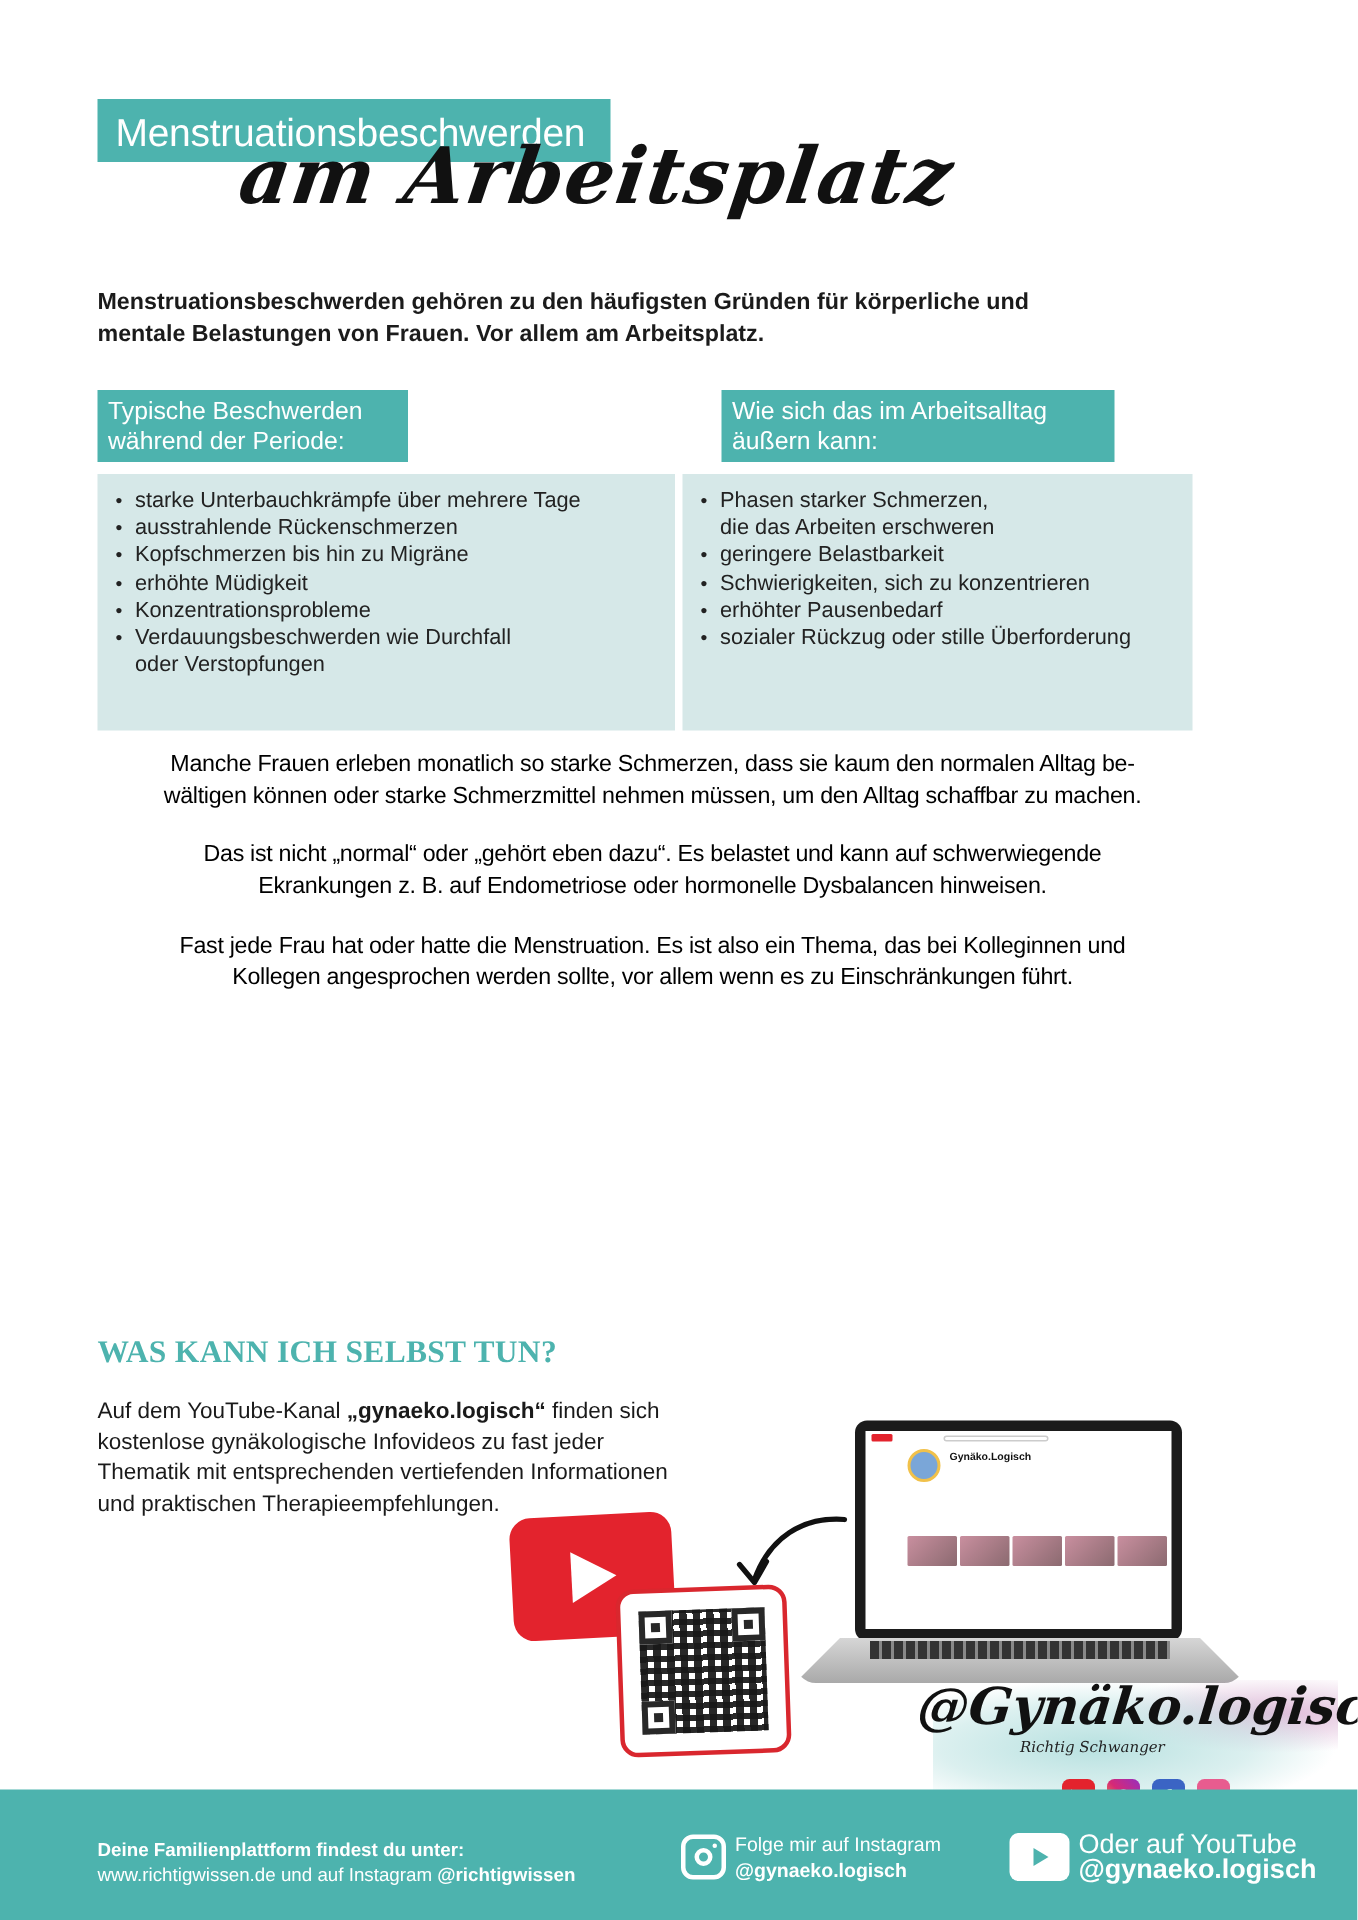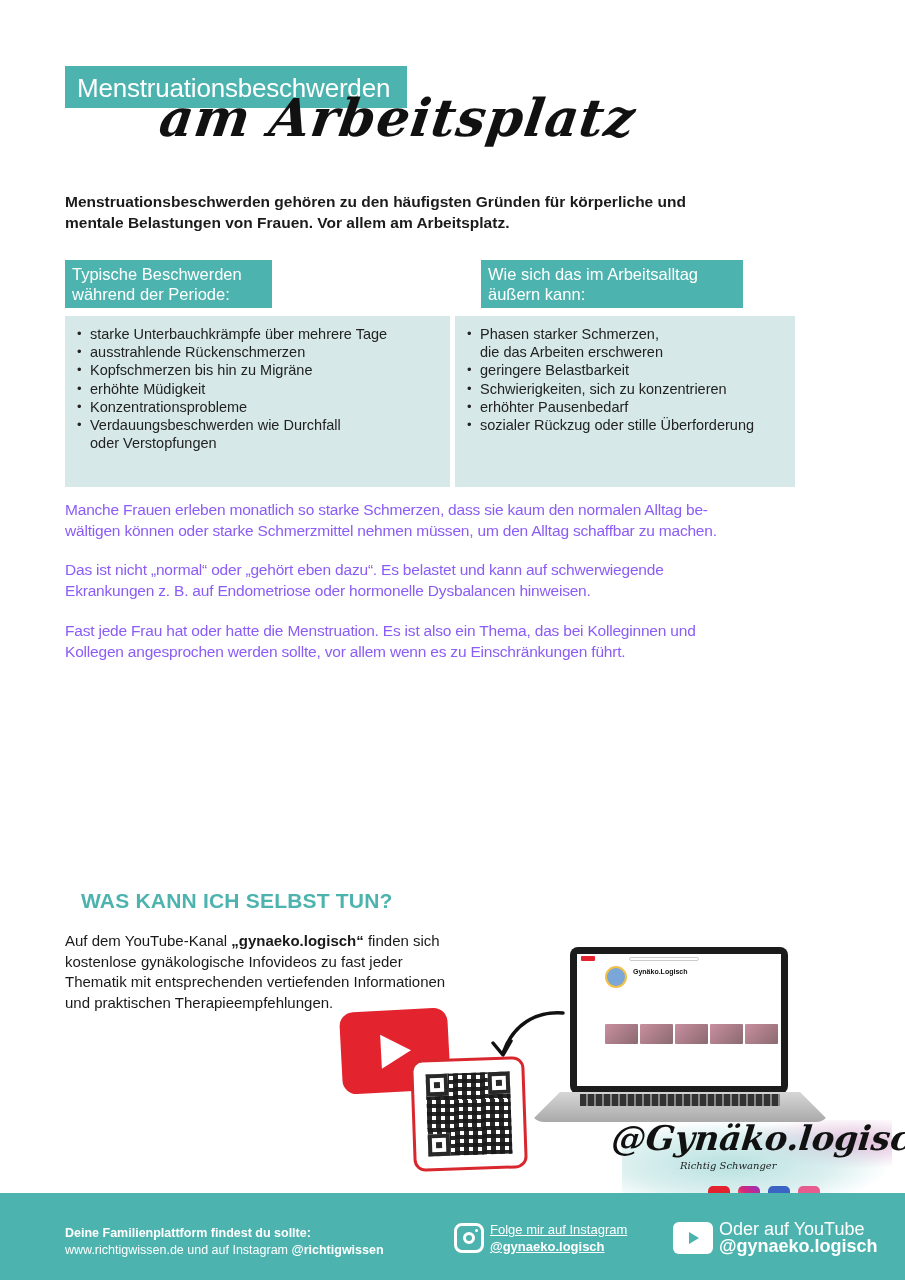--- a/index.html
+++ b/index.html
@@ -37,30 +37,31 @@
   .col-box.right { left: 455px; width: 340px; }
   .col-box ul { list-style: none; }
   .col-box li {
     position: relative; padding-left: 13px; font-size: 14.5px; line-height: 18.2px; color: #222;
   }
   .col-box li::before {
     content: "•"; position: absolute; left: 0; top: 0; font-size: 13px;
   }
 
   .para {
-    position: absolute; left: 65px; width: 740px; font-size: 15.5px; line-height: 21px; color: #8b5cf6;
+    position: absolute; left: 65px; width: 740px; font-size: 15.5px; line-height: 21px; color: #000000;
     letter-spacing: -0.2px;
+    text-align: center;
   }
   .p1 { top: 499px; }
   .p2 { top: 559px; }
   .p3 { top: 620px; }
 
   .section-title {
-    position: absolute; left: 81px; top: 889px; font-size: 21px; font-weight: 700;
-    color: #4db3ae; letter-spacing: 0.2px;
+    position: absolute; left: 65px; top: 889px; font-size: 21px; font-weight: 700;
+    color: #4db3ae; letter-spacing: 0.2px; font-family: Liberation Serif, serif;
   }
   .section-text {
     position: absolute; left: 65px; top: 931px; width: 400px;
     font-size: 15px; line-height: 20.5px; color: #1a1a1a;
   }
   .section-text b { font-weight: 700; }
 
   .yt-big {
     position: absolute; left: 341px; top: 1010px; width: 108px; height: 82px;
     background: #e3232d; border-radius: 14px; transform: rotate(-3deg);
@@ -138,21 +139,21 @@
   .footer {
     position: absolute; left: 0; top: 1193px; width: 905px; height: 87px; background: #4db3ae; color: #fff;
   }
   .footer .f-left { position: absolute; left: 65px; top: 32px; font-size: 12.5px; line-height: 17px; }
   .footer .f-left b { font-weight: 700; }
   .footer .ig-icon {
     position: absolute; left: 454px; top: 30px; width: 30px; height: 30px; border: 3px solid #fff; border-radius: 8px;
   }
   .footer .ig-icon::before { content: ""; position: absolute; left: 6px; top: 6px; width: 12px; height: 12px; border: 3px solid #fff; border-radius: 50%; box-sizing: border-box; }
   .footer .ig-icon::after { content: ""; position: absolute; right: 3px; top: 3px; width: 3px; height: 3px; background: #fff; border-radius: 50%; }
-  .footer .ig-text { position: absolute; left: 490px; top: 28px; font-size: 13px; line-height: 17px; text-decoration: underline; }
+  .footer .ig-text { position: absolute; left: 490px; top: 28px; font-size: 13px; line-height: 17px; }
   .footer .yt-icon {
     position: absolute; left: 673px; top: 29px; width: 40px; height: 32px; background: #fff; border-radius: 6px;
   }
   .footer .yt-icon::after {
     content: ""; position: absolute; left: 16px; top: 10px; border-top: 6px solid transparent; border-bottom: 6px solid transparent; border-left: 10px solid #4db3ae;
   }
   .footer .yt-text { position: absolute; left: 719px; top: 28px; font-size: 18px; line-height: 17px; }
   .footer b { font-weight: 700; }
 </style>
 </head>
@@ -257,21 +258,21 @@
 <div class="brand-sub">Richtig Schwanger</div>
 <div class="social-row">
   <div class="soc yt">▶</div>
   <div class="soc ig">◎</div>
   <div class="soc fb">f</div>
   <div class="soc tt">♪</div>
 </div>
 
 <footer class="footer">
   <div class="f-left">
-    <div><b>Deine Familienplattform findest du sollte:</b></div>
+    <div><b>Deine Familienplattform findest du unter:</b></div>
     <div><span>www.richtigwissen.de und auf Instagram </span><b>@richtigwissen</b></div>
   </div>
   <div class="ig-icon"></div>
   <div class="ig-text">
     <div>Folge mir auf Instagram</div>
     <div><b>@gynaeko.logisch</b></div>
   </div>
   <div class="yt-icon"></div>
   <div class="yt-text">
     <div>Oder auf YouTube</div>

